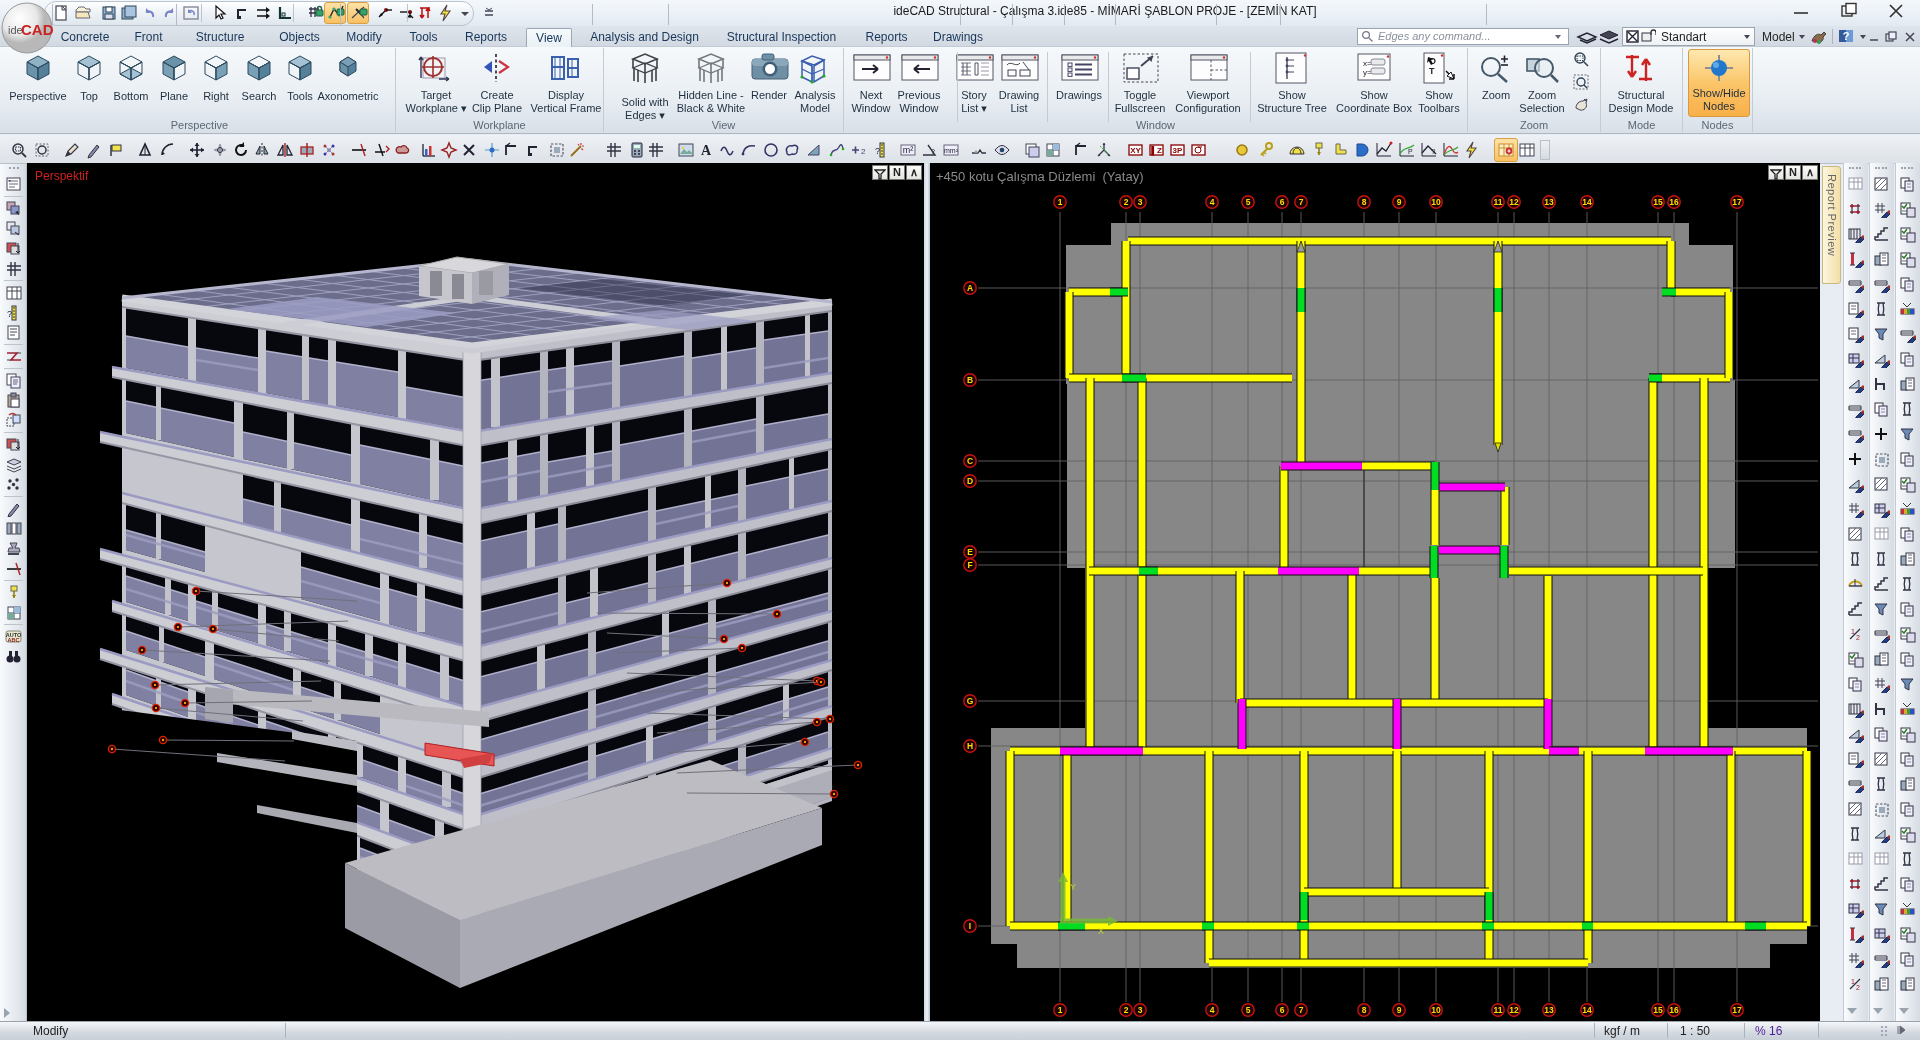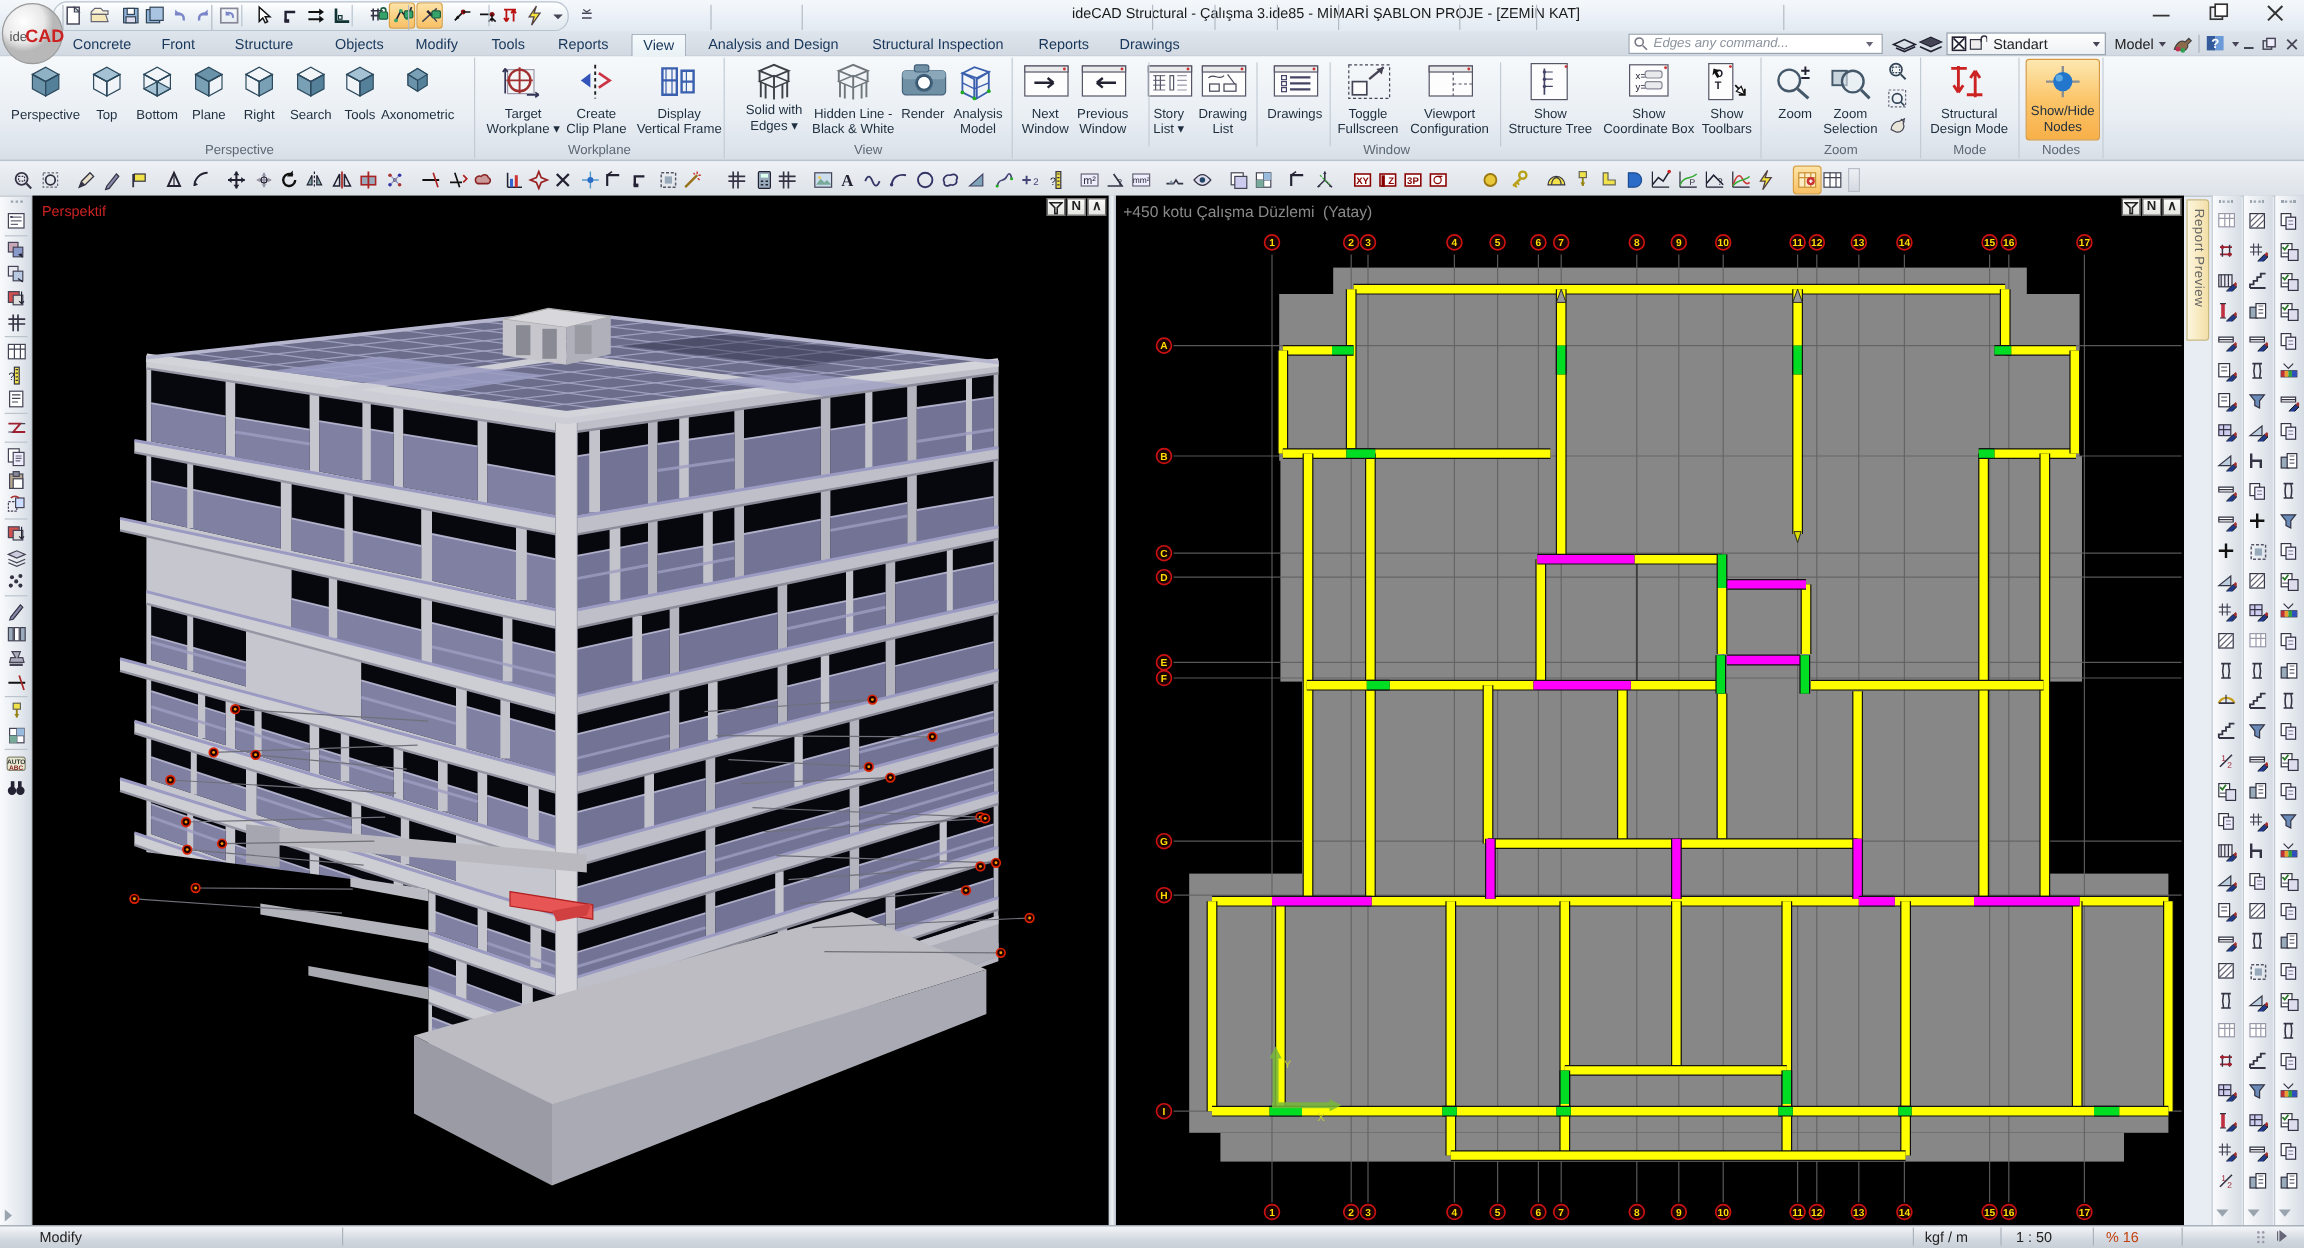--- a/index.html
+++ b/index.html
@@ -306,21 +306,21 @@
       <path d="M21 8h10v9H21zM21 17h10v9H21z" fill="none" stroke="#3a5fae" stroke-width="2"></path>
       <path d="M8 6v22M13 6v22M25 8v18" stroke="#3a5fae"></path>
     </svg></div>
 <div class="rlab abs" style="left:522px;top:89px;width:88px">Display<br>Vertical Frame</div>
 <div class="abs" style="left:626px;top:51px"><svg width="38" height="34" viewBox="0 0 38 34">
       <path d="M7 8l12-5 12 5-12 5z" fill="none" stroke="#3c4248" stroke-width="1.6"></path>
       <path d="M7 8v9m24-9v9M19 13v9" stroke="#3c4248" stroke-width="1.6"></path>
       <path d="M7 17l12-5 12 5-12 5z" fill="none" stroke="#3c4248" stroke-width="1.3"></path>
       <path d="M8 17v13m22-13v13M19 22v10M12 19v12m14-12v12" stroke="#3c4248" stroke-width="1.6"></path>
     </svg></div>
-<div class="rlab abs" style="left:601px;top:86px;width:88px">Solid with<br>Edges ▾</div>
+<div class="rlab abs" style="left:601px;top:96px;width:88px">Solid with<br>Edges ▾</div>
 <div class="abs" style="left:692px;top:51px"><svg width="38" height="34" viewBox="0 0 38 34">
       <path d="M7 8l12-5 12 5-12 5z" fill="none" stroke="#70787e" stroke-width="1.6"></path>
       <path d="M7 8v9m24-9v9M19 13v9" stroke="#70787e" stroke-width="1.6"></path>
       <path d="M7 17l12-5 12 5-12 5z" fill="none" stroke="#70787e" stroke-width="1.3"></path>
       <path d="M8 17v13m22-13v13M19 22v10M12 19v12m14-12v12" stroke="#70787e" stroke-width="1.6"></path>
     </svg></div>
 <div class="rlab abs" style="left:667px;top:89px;width:88px">Hidden Line -<br>Black &amp; White</div>
 <div class="abs" style="left:750px;top:51px"><svg width="40" height="30" viewBox="0 0 40 30">
       <rect x="2" y="8" width="36" height="20" rx="3" fill="#6e8fa4" stroke="#44617a"></rect>
       <rect x="2" y="8" width="36" height="7" rx="3" fill="#8aa8ba"></rect>
@@ -2103,21 +2103,21 @@
 <div class="abs" style="left:1899px;top:1008px;width:0;height:0;border-left:5px solid transparent;border-right:5px solid transparent;border-top:6px solid #9aa4ae"></div>
 <div id="statusbar" class="abs"></div>
 <div class="abs" style="left:33px;top:1024px;font-size:12px;color:#222">Modify</div>
 <div class="ssep abs" style="left:285px;top:1023px"></div>
 <div class="ssep abs" style="left:1594px;top:1023px"></div>
 <div class="ssep abs" style="left:1667px;top:1023px"></div>
 <div class="ssep abs" style="left:1744px;top:1023px"></div>
 <div class="ssep abs" style="left:1818px;top:1023px"></div>
 <div class="abs" style="left:1604px;top:1024px;font-size:12px;color:#222">kgf / m</div>
 <div class="abs" style="left:1680px;top:1024px;font-size:12px;color:#222">1 : 50</div>
-<div class="abs" style="left:1755px;top:1024px;font-size:12px;color:#c2410c">% 16</div>
+<div class="abs" style="left:1755px;top:1024px;font-size:12px;color:#4c1d95">% 16</div>
 <svg style="position:absolute;left:1878px;top:1022px" width="40" height="16" viewBox="0 0 40 16">
     <circle cx="4" cy="5" r="1.1" fill="#99a"></circle>
     <circle cx="8" cy="5" r="1.1" fill="#99a"></circle>
     <circle cx="4" cy="9" r="1.1" fill="#99a"></circle>
     <circle cx="8" cy="9" r="1.1" fill="#99a"></circle>
     <circle cx="4" cy="13" r="1.1" fill="#99a"></circle>
     <circle cx="8" cy="13" r="1.1" fill="#99a"></circle>
     <path d="M20 4v8m2-8l5 4-5 4z" fill="#667" stroke="#667"></path>
   </svg>
 </body></html>

